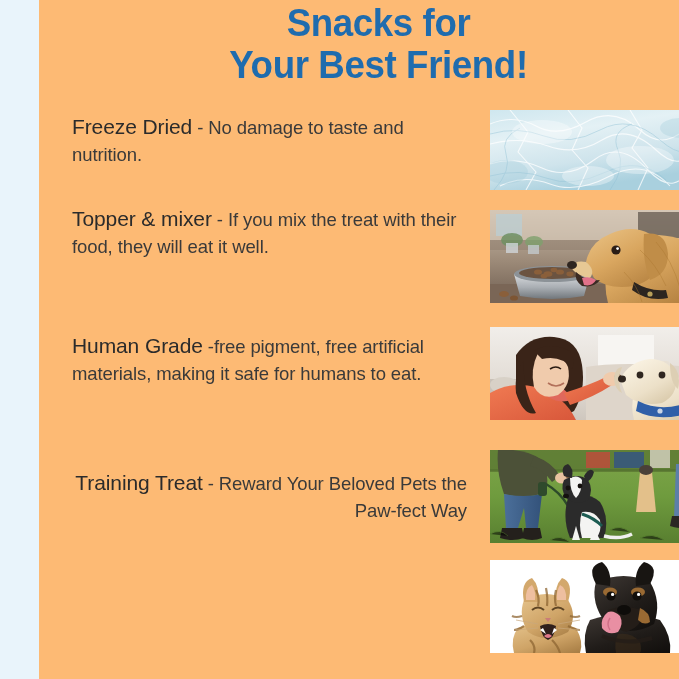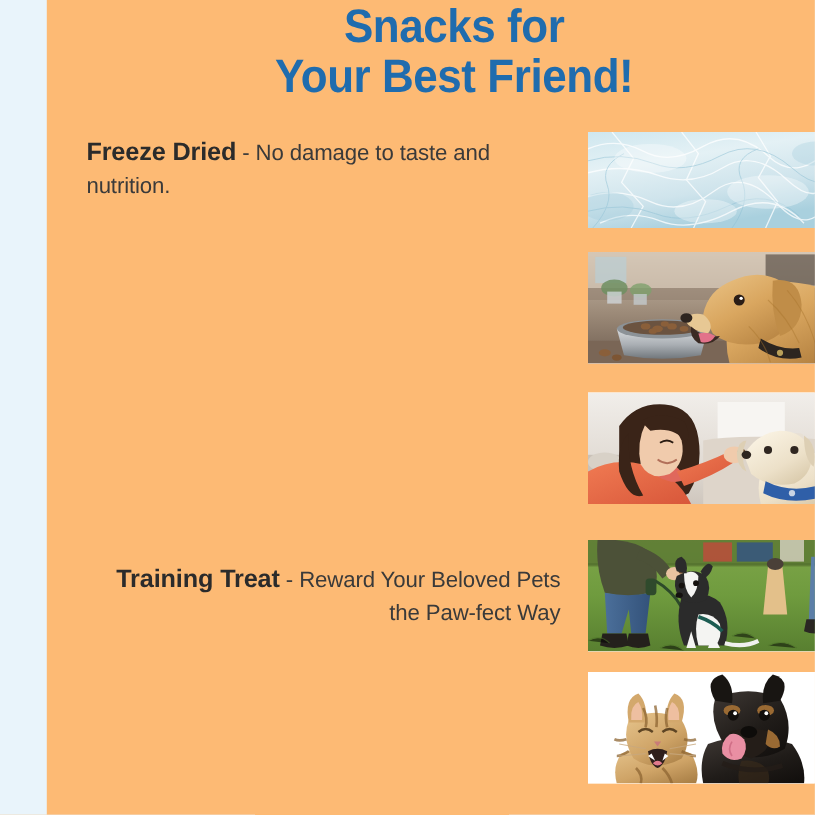--- a/index.html
+++ b/index.html
@@ -69,21 +69,21 @@
   }
   .f1 .feat-text { top: 8px; }
   .f2 .feat-text { top: 0px; }
   .f3 .feat-text { top: 9px; }
   .f4 .feat-text { top: 24px; }
   .f5 .feat-text { top: 27px; }
 
   .feat-title {
     font-size: 21px;
     color: #2b2b2b;
-    font-weight: bold;
+    font-weight: normal;
     letter-spacing: -0.1px;
   }
   .feat-desc {
     font-size: 18.5px;
     color: #3a3a3a;
     letter-spacing: -0.1px;
   }
 
   
   .thumb {
@@ -150,20 +150,23 @@
           </g>
           <g fill="#9ecad9" opacity="0.3">
             <ellipse cx="16" cy="62" rx="22" ry="12"></ellipse>
             <ellipse cx="190" cy="18" rx="20" ry="10"></ellipse>
           </g>
         </svg>
       </div>
     </div>
 
     <div class="feature f2">
+      <div class="feat-text">
+        <span class="feat-title">Topper &amp; mixer</span><span class="feat-desc"> - </span><span class="feat-desc">If you mix the treat with their food, they will eat it well.</span>
+      </div>
       <div class="thumb">
         <svg viewBox="0 0 204 93" preserveAspectRatio="none">
           <defs>
             <linearGradient id="kitchenBG" x1="0" y1="0" x2="0" y2="1">
               <stop offset="0%" stop-color="#cdbfae"></stop>
               <stop offset="55%" stop-color="#9c8a78"></stop>
               <stop offset="100%" stop-color="#6e5d50"></stop>
             </linearGradient>
             <linearGradient id="furG" x1="0.2" y1="0" x2="0.9" y2="1">
               <stop offset="0%" stop-color="#e8bf80"></stop>
@@ -221,20 +224,23 @@
           <g stroke="#a9762f" stroke-width="0.9" opacity="0.45" fill="none">
             <path d="M150 40 Q166 54 176 76"></path>
             <path d="M166 32 Q182 50 190 78"></path>
             <path d="M134 62 Q148 76 152 92"></path>
           </g>
         </svg>
       </div>
     </div>
 
     <div class="feature f3">
+      <div class="feat-text">
+        <span class="feat-title">Human Grade</span><span class="feat-desc"> </span><span class="feat-desc">-free pigment, free artificial materials, making it safe for humans to eat.</span>
+      </div>
       <div class="thumb">
         <svg viewBox="0 0 204 93" preserveAspectRatio="none">
           <defs>
             <linearGradient id="roomG" x1="0" y1="0" x2="0" y2="1">
               <stop offset="0%" stop-color="#f1eeea"></stop>
               <stop offset="60%" stop-color="#e2dcd5"></stop>
               <stop offset="100%" stop-color="#cfc7be"></stop>
             </linearGradient>
             <linearGradient id="shirtG" x1="0" y1="0" x2="1" y2="1">
               <stop offset="0%" stop-color="#f07a52"></stop>

